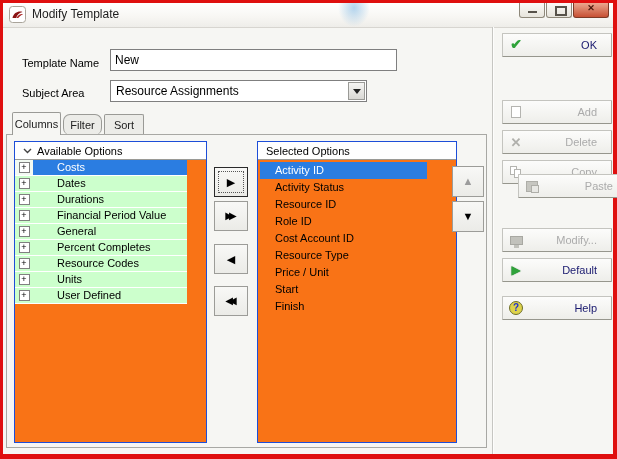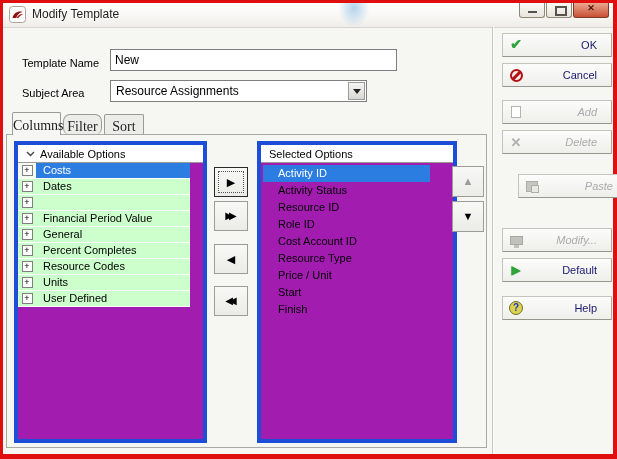--- a/index.html
+++ b/index.html
@@ -24,36 +24,36 @@
   .fld-label{position:absolute;font-size:11px;color:#000;}
   .lbl-template{left:19px;top:54px;}
   .lbl-subject{left:19px;top:84px;}
   .txt-input{position:absolute;left:107px;top:46px;width:287px;height:22px;box-sizing:border-box;border:1px solid #7f7f7f;background:#fff;font-family:"Liberation Sans",sans-serif;font-size:12px;padding:0 4px;color:#000;}
   .combo{position:absolute;left:107px;top:77px;width:257px;height:22px;box-sizing:border-box;border:1px solid #7f7f7f;background:#fff;}
   .combo-value{position:absolute;left:5px;top:3px;font-size:12px;color:#000;white-space:nowrap;}
   .combo-arrow{position:absolute;right:1px;top:1px;bottom:1px;width:17px;background:linear-gradient(#f5f5f3,#d9d8d4);border:1px solid #9a9a96;box-sizing:border-box;}
   .combo-arrow::after{content:"";position:absolute;left:4px;top:6px;border:4px solid transparent;border-top:5px solid #222;}
 
   
-  .tab{position:absolute;box-sizing:border-box;font-size:14px;text-align:center;border:1px solid #9a9a96;border-bottom:none;border-radius:2px 2px 0 0;background:#ececе8;background:#ecece8;color:#222;cursor:default;font-family:Liberation Serif, serif;}
+  .tab{position:absolute;box-sizing:border-box;font-size:11px;text-align:center;border:1px solid #9a9a96;border-bottom:none;border-radius:2px 2px 0 0;background:#ececе8;background:#ecece8;color:#222;cursor:default;}
   .tab-active{left:9px;top:109px;width:49px;height:23px;background:#f6f6f3;z-index:3;padding-top:5px;}
   .tab-filter{left:60px;top:111px;width:39px;height:21px;padding-top:4px;border-radius:7px;}
   .tab-sort{left:101px;top:111px;width:40px;height:21px;padding-top:4px;}
   .tab-panel{position:absolute;left:3px;top:131px;width:481px;height:314px;border:1px solid #a8a8a4;background:#f6f6f3;box-sizing:border-box;z-index:1;}
 
   
-  .grid{position:absolute;box-sizing:border-box;border:4px solid #1d4ed8;background:#a21caf;}
+  .grid{position:absolute;box-sizing:border-box;border:1px solid #1d4ed8;background:#f97316;}
   .grid-avail{left:7px;top:6px;width:193px;height:302px;}
   .grid-sel{left:250px;top:6px;width:200px;height:302px;}
   .grid-header{height:18px;box-sizing:border-box;border-bottom:1px solid #9a9a96;background:#fff;display:flex;align-items:center;font-size:11px;color:#000;padding-left:8px;gap:5px;}
   .chev{width:9px;height:6px;display:inline-block;}
   .row{height:16px;box-sizing:border-box;border-bottom:1px solid #fff;background:#ccffcc;display:flex;align-items:stretch;width:172px;}
   .row-leftcell{width:18px;display:flex;align-items:center;justify-content:center;flex:none;}
   .plusbox{width:11px;height:11px;box-sizing:border-box;border:1px solid #808080;background:#fff;font-size:9px;line-height:9px;text-align:center;color:#000;}
-  .row-text{flex:1;font-size:11px;line-height:15px;padding-left:7px;color:#000;}
+  .row-text{flex:1;font-size:11px;line-height:15px;padding-left:24px;color:#000;}
   .row-selected .row-leftcell{background:#f2faf2;}
   .row-selected .row-text{background:#2b7de1;color:#fff;}
   .sel-item{height:17px;margin:0 2px;font-size:11px;line-height:16px;padding-left:15px;color:#000;box-sizing:border-box;}
   .sel-item-first{margin-top:2px;}
   .sel-item-selected{background:#2b7de1;color:#fff;width:167px;}
 
   
   .sqbtn{position:absolute;width:34px;height:30px;box-sizing:border-box;border:1px solid #9c9c98;background:linear-gradient(#f8f8f6,#ebebe7);text-align:center;color:#000;cursor:default;}
   .sqbtn .g{font-size:11px;line-height:28px;}
   .sqbtn .g2{letter-spacing:-4px;padding-right:4px;font-size:10px;line-height:28px;}
@@ -64,21 +64,21 @@
   .btn-allleft{left:207px;top:151px;}
   .btn-up{left:445px;top:31px;width:32px;height:31px;}
   .btn-down{left:445px;top:66px;width:32px;height:31px;}
   .glyph-disabled{color:#9c9c9c;}
 
   
   .vsep{position:absolute;left:489px;top:24px;bottom:0;width:1px;background:#c6c6c2;box-shadow:1px 0 0 #fdfdfc;}
   .sidebtn{position:absolute;left:499px;width:110px;height:24px;box-sizing:border-box;border:1px solid #c4c4bf;border-bottom-color:#96968d;border-right-color:#a9a9a1;border-radius:1px;background:linear-gradient(#fcfcfb,#eeeeea);display:flex;align-items:center;cursor:default;}
   .sidebtn .icon{width:26px;flex:none;display:flex;justify-content:center;align-items:center;}
   .sidebtn .lab{flex:1;text-align:right;font-size:11px;color:#18186e;padding-right:14px;}
-  .sidebtn.disabled .lab{color:#ababab;font-style:italic;}
+  .sidebtn.disabled .lab{color:#ababab;}
   .b-ok{top:30px;} .b-cancel{top:60px;} .b-add{top:97px;} .b-del{top:127px;} .b-copy{top:157px;}
   .b-paste{top:171px;margin-left:16px;} .b-modify{top:225px;} .b-default{top:255px;} .b-help{top:293px;}
 
   
   .ic-check{color:#2fa33a;font-size:14px;font-weight:bold;transform:translateY(-1px);}
   .ic-cancel{position:relative;width:13px;height:13px;border:2px solid #b31212;border-radius:50%;box-sizing:border-box;background:#f4e8e8;}
   .ic-cancel::after{content:"";position:absolute;left:-1px;top:3.5px;width:11px;height:2.5px;background:#b31212;transform:rotate(-45deg);}
   .ic-page{width:10px;height:12px;border:1.5px solid #b4b4b0;background:#fff;box-sizing:border-box;}
   .ic-x{color:#b0b0ac;font-size:13px;font-weight:bold;}
   .ic-copy{position:relative;width:12px;height:12px;}
@@ -140,20 +140,21 @@
       <div class="row">
         <span class="row-leftcell">
               <span class="plusbox">+</span>
             </span>
         <span class="row-text">Dates</span>
       </div>
       <div class="row">
         <span class="row-leftcell">
               <span class="plusbox">+</span>
             </span>
+        <span class="row-text">Durations</span>
       </div>
       <div class="row">
         <span class="row-leftcell">
               <span class="plusbox">+</span>
             </span>
         <span class="row-text">Financial Period Value</span>
       </div>
       <div class="row">
         <span class="row-leftcell">
               <span class="plusbox">+</span>
@@ -211,37 +212,37 @@
   </div>
 
   <div class="vsep"></div>
 
   <div class="sidebtn b-ok">
     <span class="icon">
           <span class="ic-check">✔</span>
         </span>
     <span class="lab">OK</span>
   </div>
-  <div class="sidebtn b-cancel">
-    <span class="icon">
-          <span class="ic-cancel"></span>
-        </span>
-    <span class="lab">Cancel</span>
-  </div>
   <div class="sidebtn disabled b-add">
     <span class="icon">
           <span class="ic-page"></span>
         </span>
     <span class="lab">Add</span>
   </div>
   <div class="sidebtn disabled b-del">
     <span class="icon">
           <span class="ic-x">✕</span>
         </span>
     <span class="lab">Delete</span>
+  </div>
+  <div class="sidebtn disabled b-copy">
+    <span class="icon">
+          <span class="ic-copy"></span>
+        </span>
+    <span class="lab">Copy</span>
   </div>
   <div class="sidebtn disabled b-paste">
     <span class="icon">
           <span class="ic-paste"></span>
         </span>
     <span class="lab">Paste</span>
   </div>
   <div class="sidebtn disabled b-modify">
     <span class="icon">
           <span class="ic-monitor"></span>

